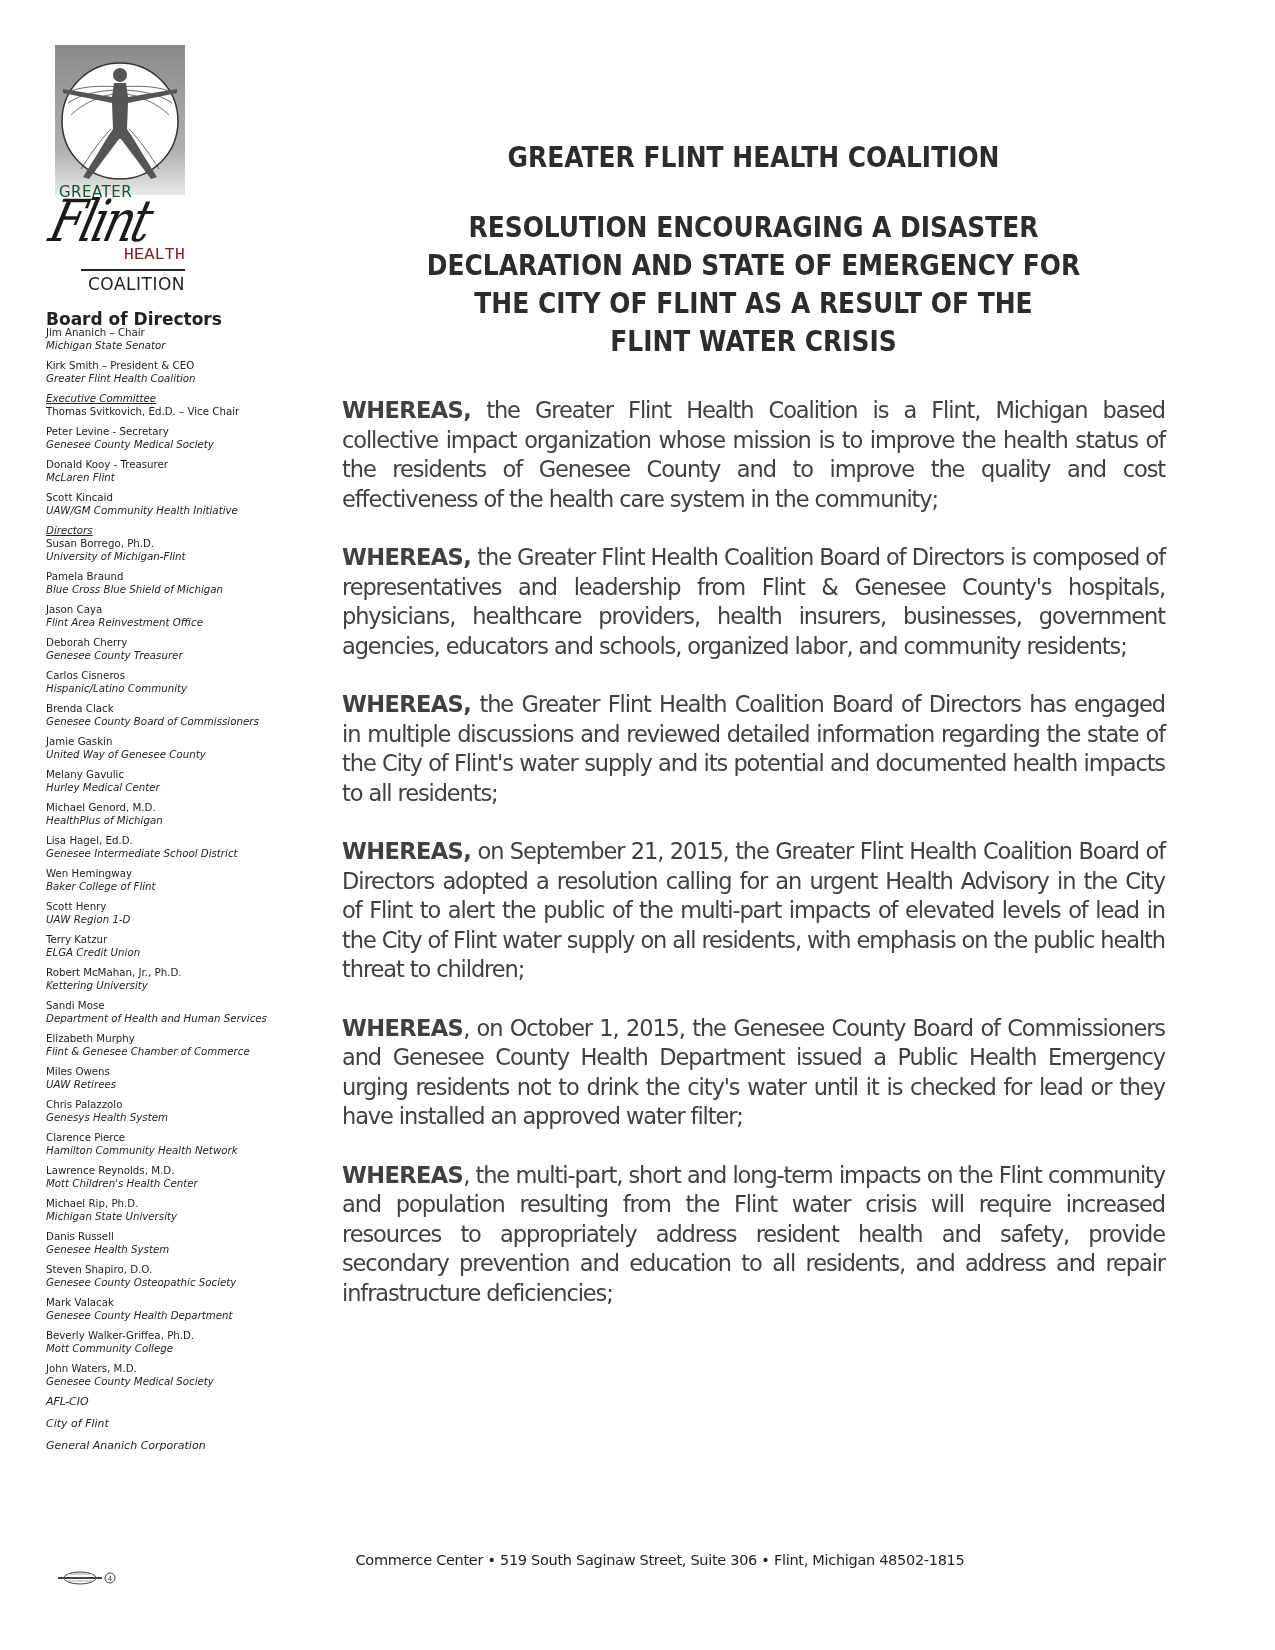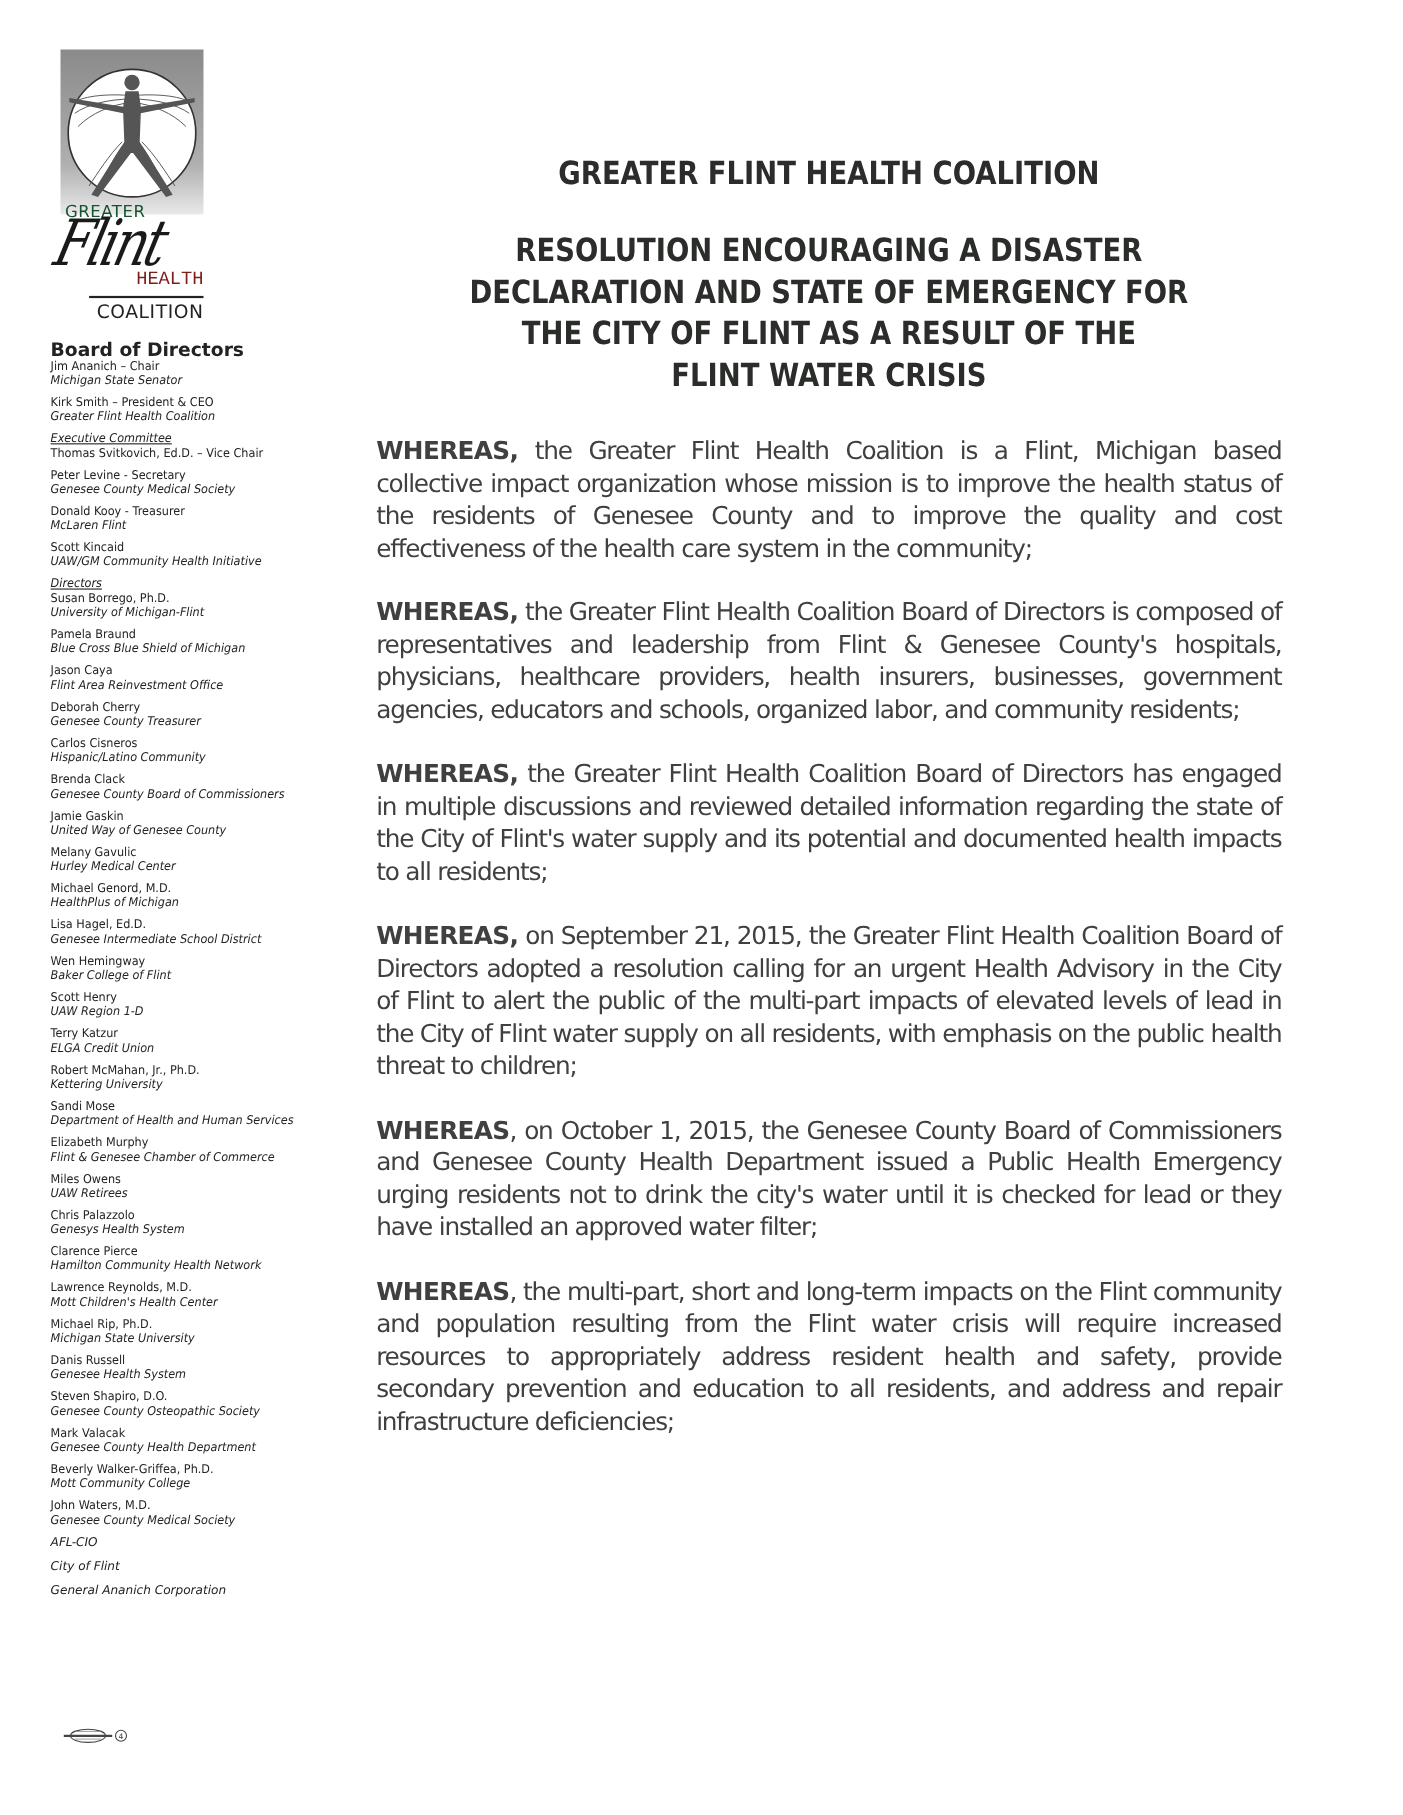--- a/index.html
+++ b/index.html
@@ -245,13 +245,14 @@
     <g stroke="#666" stroke-width="0.6">
       <line x1="14" y1="4" x2="34" y2="4"></line>
         <line x1="12" y1="11" x2="36" y2="11"></line>
     </g>
     <circle cx="54" cy="8" r="5" fill="none" stroke="#444" stroke-width="1"></circle>
     <text x="54" y="11" font-size="7" text-anchor="middle" fill="#333" font-family="DejaVu Sans, sans-serif">4</text>
   </svg>
 </div>
 
 <div class="footer">
+  <div>Commerce Center • 519 South Saginaw Street, Suite 306 • Flint, Michigan 48502-1815</div>
 </div>
 
 </body></html>

